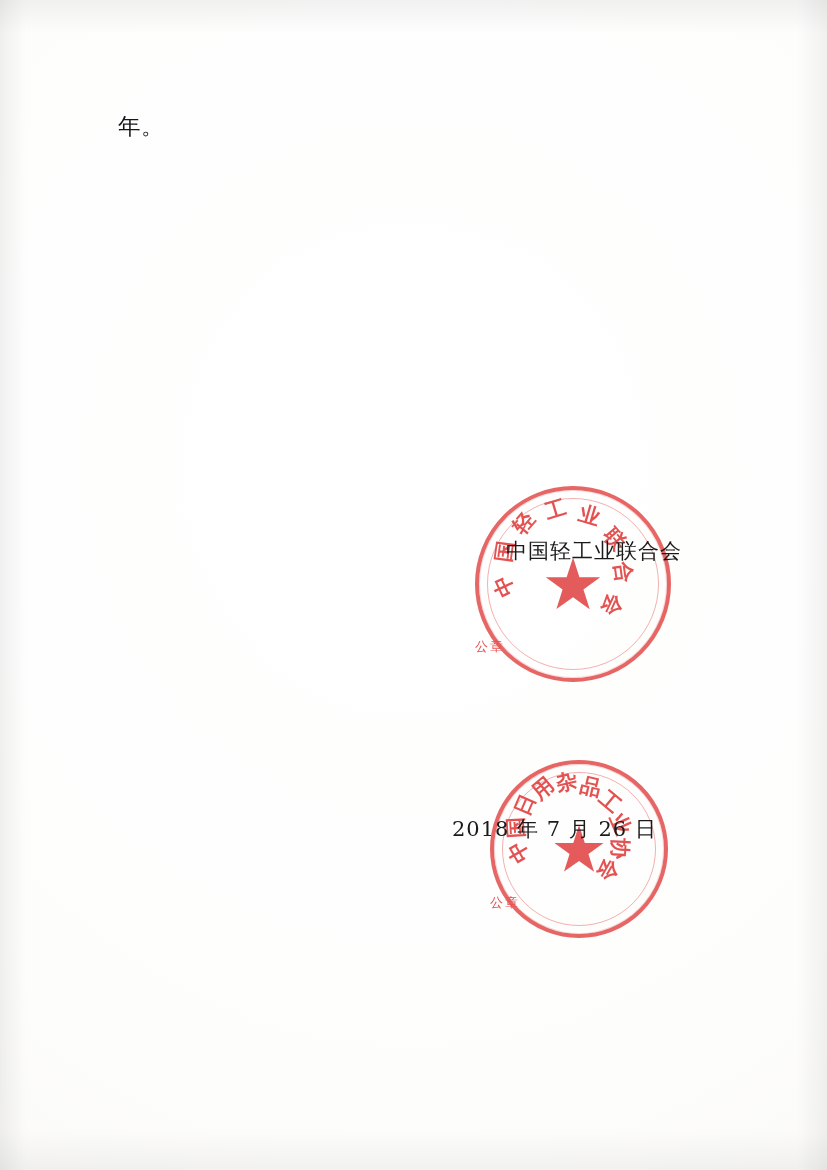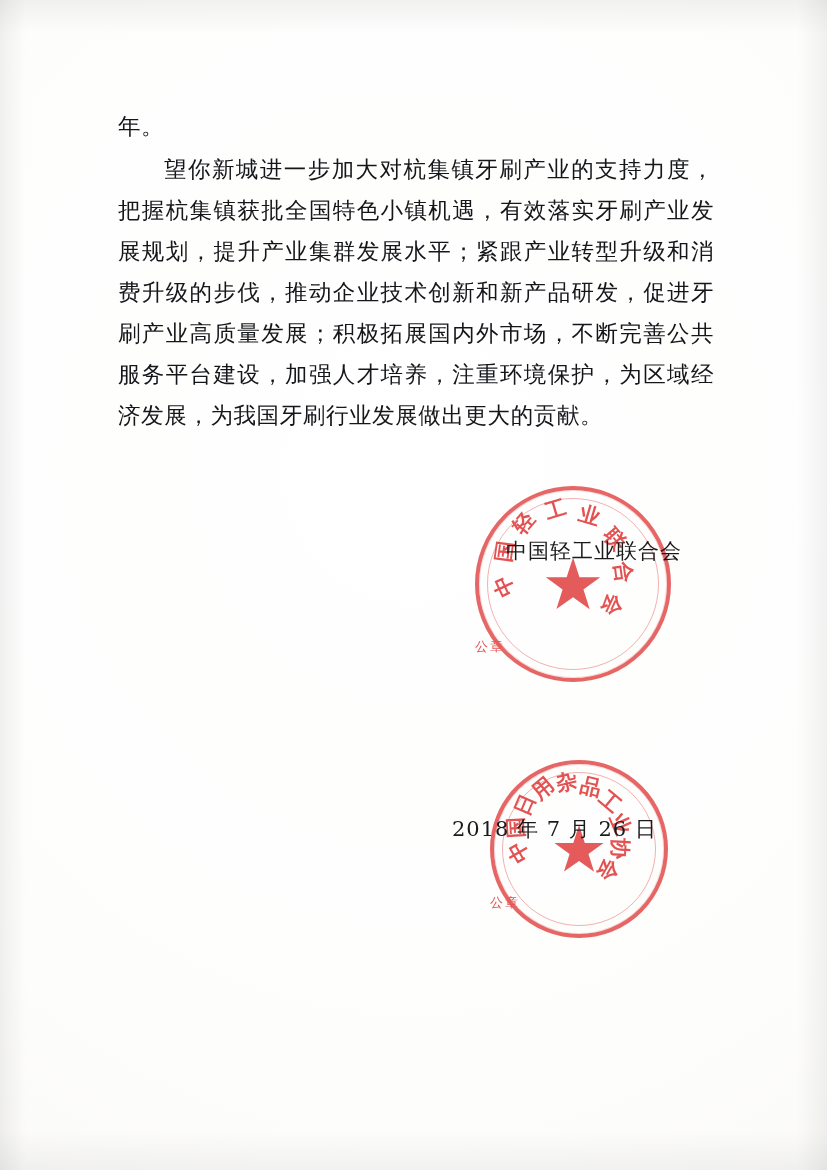--- a/index.html
+++ b/index.html
@@ -148,21 +148,20 @@
 <body>
 
 <div class="page">
   <div class="page-edge-left"></div>
   <div class="page-edge-right"></div>
   <div class="page-edge-top"></div>
   <div class="page-edge-bottom"></div>
 
   <div class="body-text">
     <p class="para">年。</p>
-    <p class="para indent">望你新城进一步加大对杭集镇牙刷产业的支持力度，把握杭集镇获批全国特色小镇机遇，有效落实牙刷产业发展规划，提升产业集群发展水平；紧跟产业转型升级和消费升级的步伐，推动企业技术创新和新产品研发，促进牙刷产业高质量发展；积极拓展国内外市场，不断完善公共服务平台建设，加强人才培养，注重环境保护，为区域经济发展，为我国牙刷行业发展做出更大的贡献。</p>
   </div>
 
   <div class="seal seal-1">
     <div class="ring"></div>
     <div class="ring2"></div>
     <div class="arc-layer">
         <span class="arc-char" style="transform: translate(-50%, -50%) translate(-67.0668px, 31.2738px) rotate(-115deg);">中</span>
         <span class="arc-char" style="transform: translate(-50%, -50%) translate(-73.3053px, -10.1161px) rotate(-82.1429deg);">国</span>
         <span class="arc-char" style="transform: translate(-50%, -50%) translate(-56.0899px, -48.2693px) rotate(-49.2857deg);">轻</span>
         <span class="arc-char" style="transform: translate(-50%, -50%) translate(-20.9287px, -70.9788px) rotate(-16.4286deg);">工</span>

